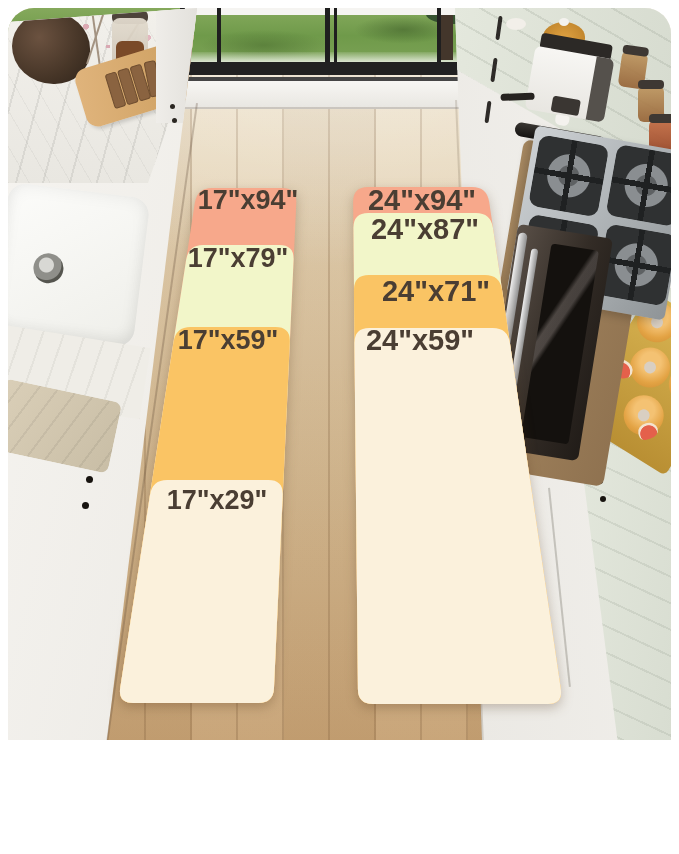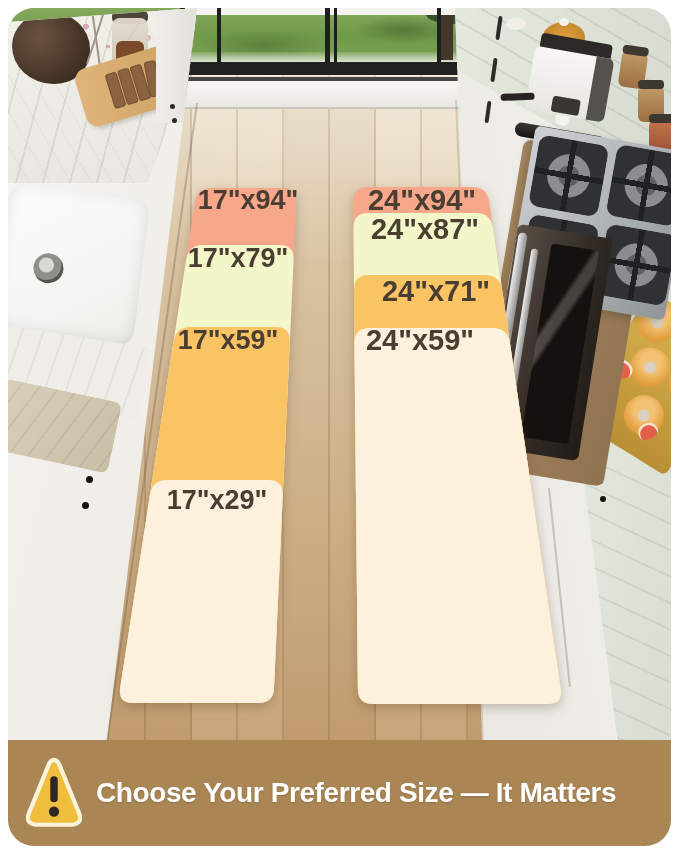--- a/index.html
+++ b/index.html
@@ -320,21 +320,13 @@
         <path d="M360.9,267 L476.9,267 Q491.9,267 494.1,282 L552.8,681 Q555,696 540,696 L365,696 Q350,696 349.9,681 L345.9,282 Q345.9,267 360.9,267 Z" fill="#FAC464"></path>
         <path d="M361.4,320 L484.7,320 Q499.7,320 501.9,335 L552.8,681 Q555,696 540,696 L365,696 Q350,696 349.9,681 L346.4,335 Q346.4,320 361.4,320 Z" fill="#FBF1DC"></path>
         <text class="rugLabel szR" x="414" y="202" fill="#4A3E33">24"x94"</text>
         <text class="rugLabel szR" x="417" y="231" fill="#4A3E33">24"x87"</text>
         <text class="rugLabel szR" x="428" y="293" fill="#4A3E33">24"x71"</text>
         <text class="rugLabel szR" x="412" y="342" fill="#4A3E33">24"x59"</text>
       </g>
     </svg>
   </div>
 
-  <div class="banner">
-    <svg class="warnwrap" viewBox="0 0 60 80">
-      <path stroke-width="4.5" stroke-linejoin="round" d="M25,8 Q30,1 35,8 L57,62 Q61,72 50,74 L10,74 Q-1,72 3,62 Z" stroke="#FAF3DC" fill="#EFBE3D"></path>
-      <rect x="26" y="22" width="8" height="28" rx="4" fill="#2B2723"></rect>
-      <circle cx="30" cy="60" r="5.5" fill="#2B2723"></circle>
-    </svg>
-    <div class="bannerText">Choose Your Preferred Size — It Matters</div>
-  </div>
 </div>
 
 </body></html>

